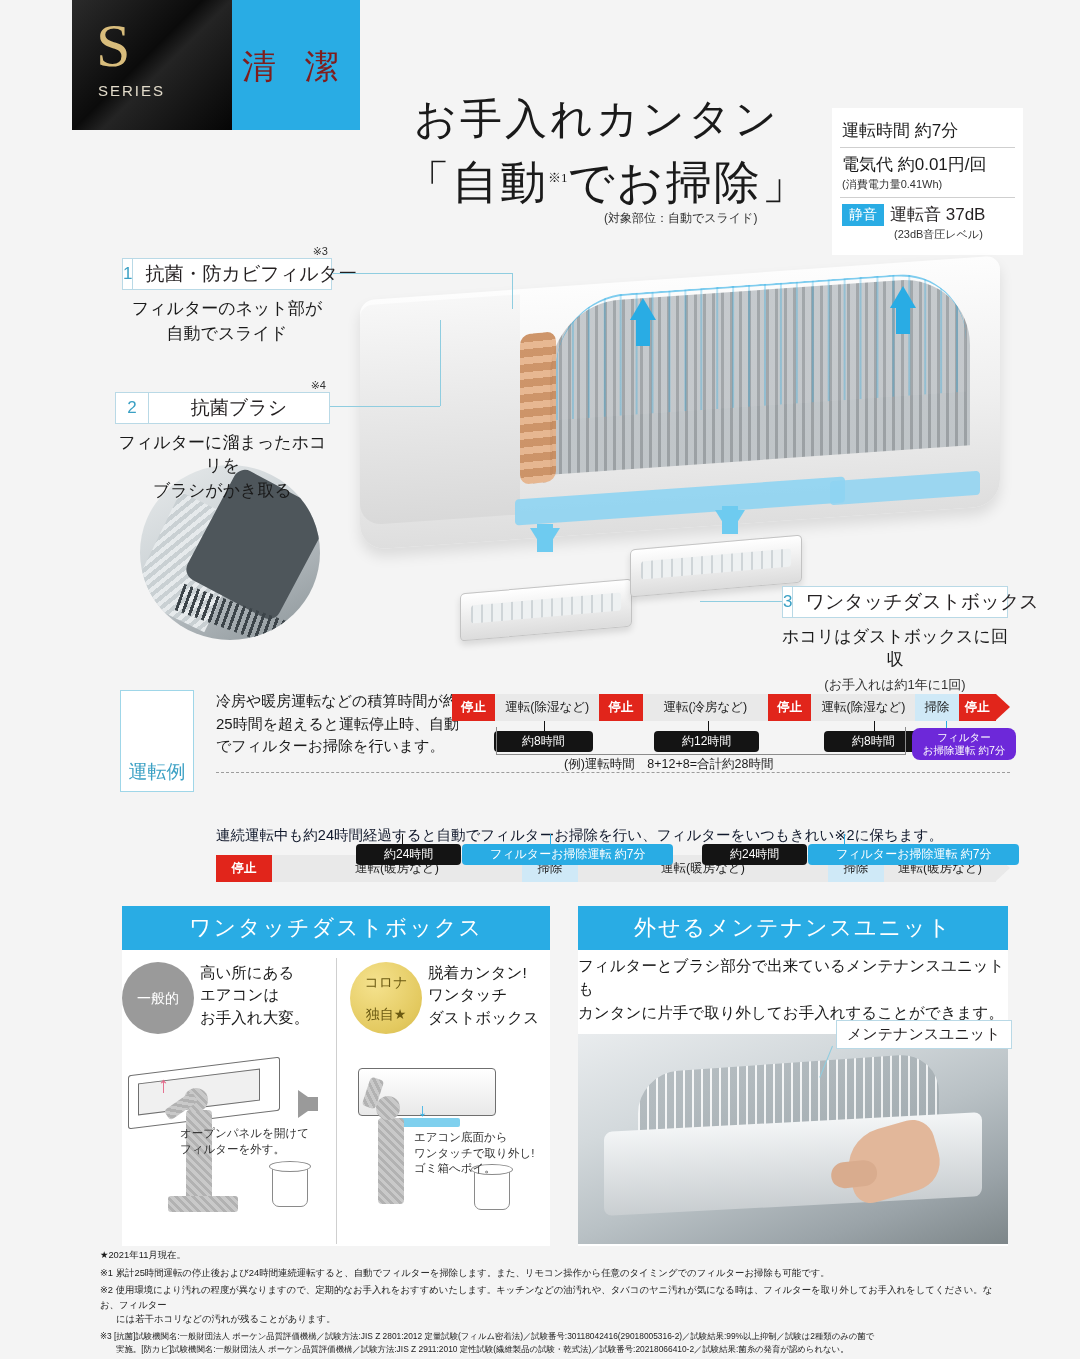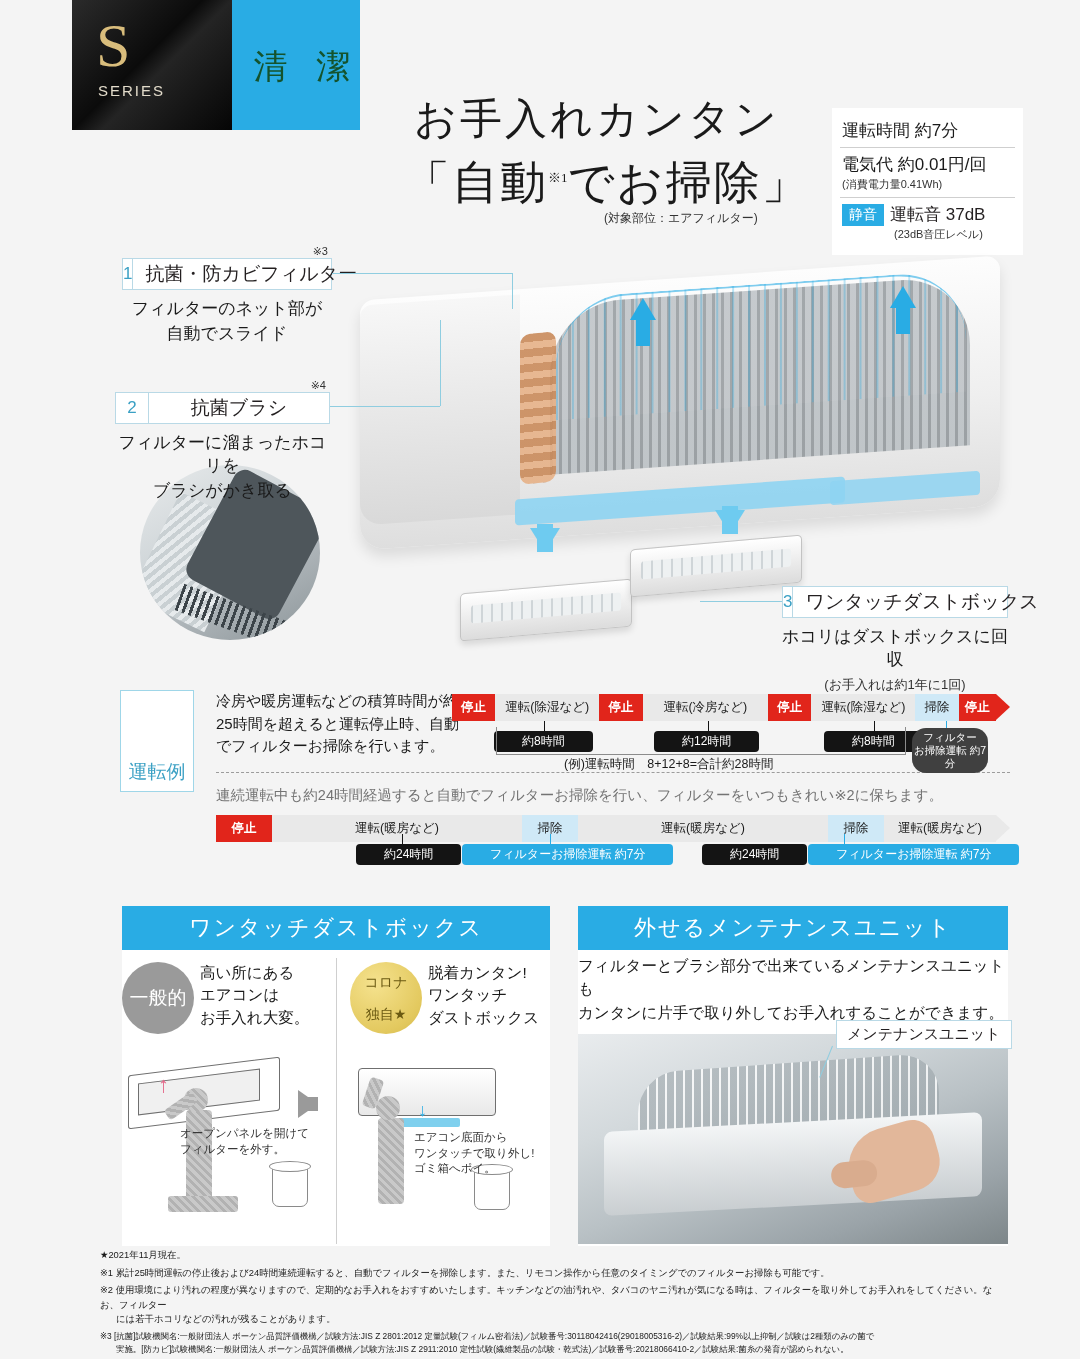--- a/index.html
+++ b/index.html
@@ -14,21 +14,21 @@
   .page{position:relative;width:1080px;height:1359px;background:#f2f2f2;}
   .white-sheet{position:absolute;left:0;top:0;width:1080px;height:1359px;background:#f4f4f4;}
 
   
   .series-badge{position:absolute;left:72px;top:0;width:160px;height:130px;
      background:linear-gradient(135deg,#2b2b2b 0%,#0b0b0b 45%,#242424 55%,#050505 100%);}
   .series-badge .s{position:absolute;left:24px;top:14px;font-family:"Liberation Serif","DejaVu Serif",serif;
      font-size:62px;color:#d9bd7c;line-height:1;}
   .series-badge .sr{position:absolute;left:26px;top:82px;font-size:15px;letter-spacing:2px;color:#e3dccb;}
   .clean-badge{position:absolute;left:232px;top:0;width:128px;height:130px;background:#29ace4;}
-  .clean-badge span{position:absolute;left:0;right:0;top:44px;text-align:right;color:#14532d;
+  .clean-badge span{position:absolute;left:0;right:0;top:44px;text-align:left;color:#7f1d1d;
      font-size:34px;letter-spacing:10px;text-indent:10px;font-family:"Liberation Serif","DejaVu Serif",serif;}
 
   .title-main{position:absolute;left:414px;top:96px;width:400px;text-align:left;
      font-family:"Liberation Serif","DejaVu Serif",serif;font-size:42px;letter-spacing:3px;color:#1a1a1a;line-height:1.12;}
   .title-sub{position:absolute;left:404px;top:152px;width:420px;
      font-family:"Liberation Serif","DejaVu Serif",serif;font-size:46px;letter-spacing:2px;color:#1a1a1a;white-space:nowrap;}
   .title-sub sup{font-size:13px;vertical-align:super;letter-spacing:0;}
   .title-note{position:absolute;left:604px;top:210px;font-size:12px;color:#333;}
 
   
@@ -111,21 +111,21 @@
   .pill{display:inline-block;background:#141414;color:#fff;font-size:12px;border-radius:4px;padding:2px 28px;white-space:nowrap;}
   .pill.blue{background:#29ace4;}
   .tick{position:absolute;width:1px;background:#141414;}
   .brace{position:absolute;border-left:1px solid #8b8b8b;border-right:1px solid #8b8b8b;border-bottom:1px solid #8b8b8b;}
   .total-note{font-size:12.5px;color:#1a1a1a;white-space:nowrap;}
 
   
   .panel{position:absolute;background:#fff;}
   .panel-head{background:#29ace4;color:#fff;text-align:center;font-size:22px;padding:7px 0;letter-spacing:2px;}
   .circ{width:72px;height:72px;border-radius:50%;display:flex;flex-direction:column;align-items:center;justify-content:center;
-     font-size:19px;line-height:1.15;text-align:center;}
+     font-size:14px;line-height:1.15;text-align:center;}
   .circ.grey{background:#9a9a9a;color:#fff;}
   .circ.gold{background:radial-gradient(circle at 35% 30%,#f5e28e,#e3c95f 70%,#d4b84a);color:#6b5a12;font-size:14px;gap:15px;}
   .cmp-txt{font-size:15.5px;line-height:1.45;color:#1a1a1a;}
   .cmp-note{font-size:11.5px;line-height:1.35;color:#333;}
   .vline{position:absolute;width:1px;background:#cfcfcf;}
   .big-arrow{width:0;height:0;border-top:14px solid transparent;border-bottom:14px solid transparent;border-left:20px solid #9a9a9a;position:relative;}
   .big-arrow::before{content:"";position:absolute;left:-16px;top:-7px;width:16px;height:14px;background:#9a9a9a;}
 
   
   .stick{position:absolute;background:repeating-linear-gradient(45deg,#c9c9c9 0 3px,#b2b2b2 3px 6px);}
@@ -160,21 +160,21 @@
     <div class="sr">SERIES</div>
   </div>
   <div class="clean-badge">
     <span>清 潔</span>
   </div>
 
   <div class="title-main">お手入れカンタン</div>
   <div class="title-sub">
     <span>「自動</span><sup>※1</sup><span>でお掃除」</span>
   </div>
-  <div class="title-note">(対象部位：エアフィルター)</div>
+  <div class="title-note">(対象部位：自動でスライド)</div>
 
   <div class="specbox">
     <div class="spec-row">
       <div class="spec-line">運転時間 約7分</div>
     </div>
     <div class="spec-row">
       <div class="spec-line">電気代 約0.01円/回</div>
       <div class="spec-small">(消費電力量0.41Wh)</div>
     </div>
     <div class="spec-row">
@@ -276,31 +276,31 @@
 
       <div style="position:absolute;left:42px;top:37px;">
         <span class="pill">約8時間</span>
       </div>
       <div style="position:absolute;left:202px;top:37px;">
         <span class="pill">約12時間</span>
       </div>
       <div style="position:absolute;left:372px;top:37px;">
         <span class="pill">約8時間</span>
       </div>
-      <div style="position:absolute;left:460px;top:34px;width:76px;background:#404040;border-radius:14px;padding:3px 0;text-align:center;color:#fff;font-size:10.5px;line-height:1.25;">
+      <div style="position:absolute;left:460px;top:34px;width:104px;background:#6d28d9;border-radius:8px;padding:3px 0;text-align:center;color:#fff;font-size:10.5px;line-height:1.25;">
         <div>フィルター</div>
         <div>お掃除運転 約7分</div>
       </div>
 
       <div class="brace" style="left:44px;top:33px;width:408px;height:27px;"></div>
       <div class="total-note" style="position:absolute;left:112px;top:62px;">(例)運転時間　8+12+8=合計約28時間</div>
     </div>
 
     <div style="position:absolute;left:96px;top:96px;width:794px;">
-      <div style="font-size:14.5px;color:#737373;">連続運転中も約24時間経過すると自動でフィルターお掃除を行い、フィルターをいつもきれい※2に保ちます。</div>
+      <div style="font-size:14.5px;color:#0f172a;margin-top:40px;">連続運転中も約24時間経過すると自動でフィルターお掃除を行い、フィルターをいつもきれい※2に保ちます。</div>
       <div class="bar" style="margin-top:10px;">
         <div class="seg stop" style="width:56px;">停止</div>
         <div class="seg run" style="width:250px;">運転(暖房など)</div>
         <div class="seg clean" style="width:56px;">掃除</div>
         <div class="seg run" style="width:250px;">運転(暖房など)</div>
         <div class="seg clean" style="width:56px;">掃除</div>
         <div class="seg run" style="width:112px;">運転(暖房など)</div>
         <div class="arrow-cap grey"></div>
       </div>
       <div class="tick" style="left:186px;top:48px;height:12px;"></div>

